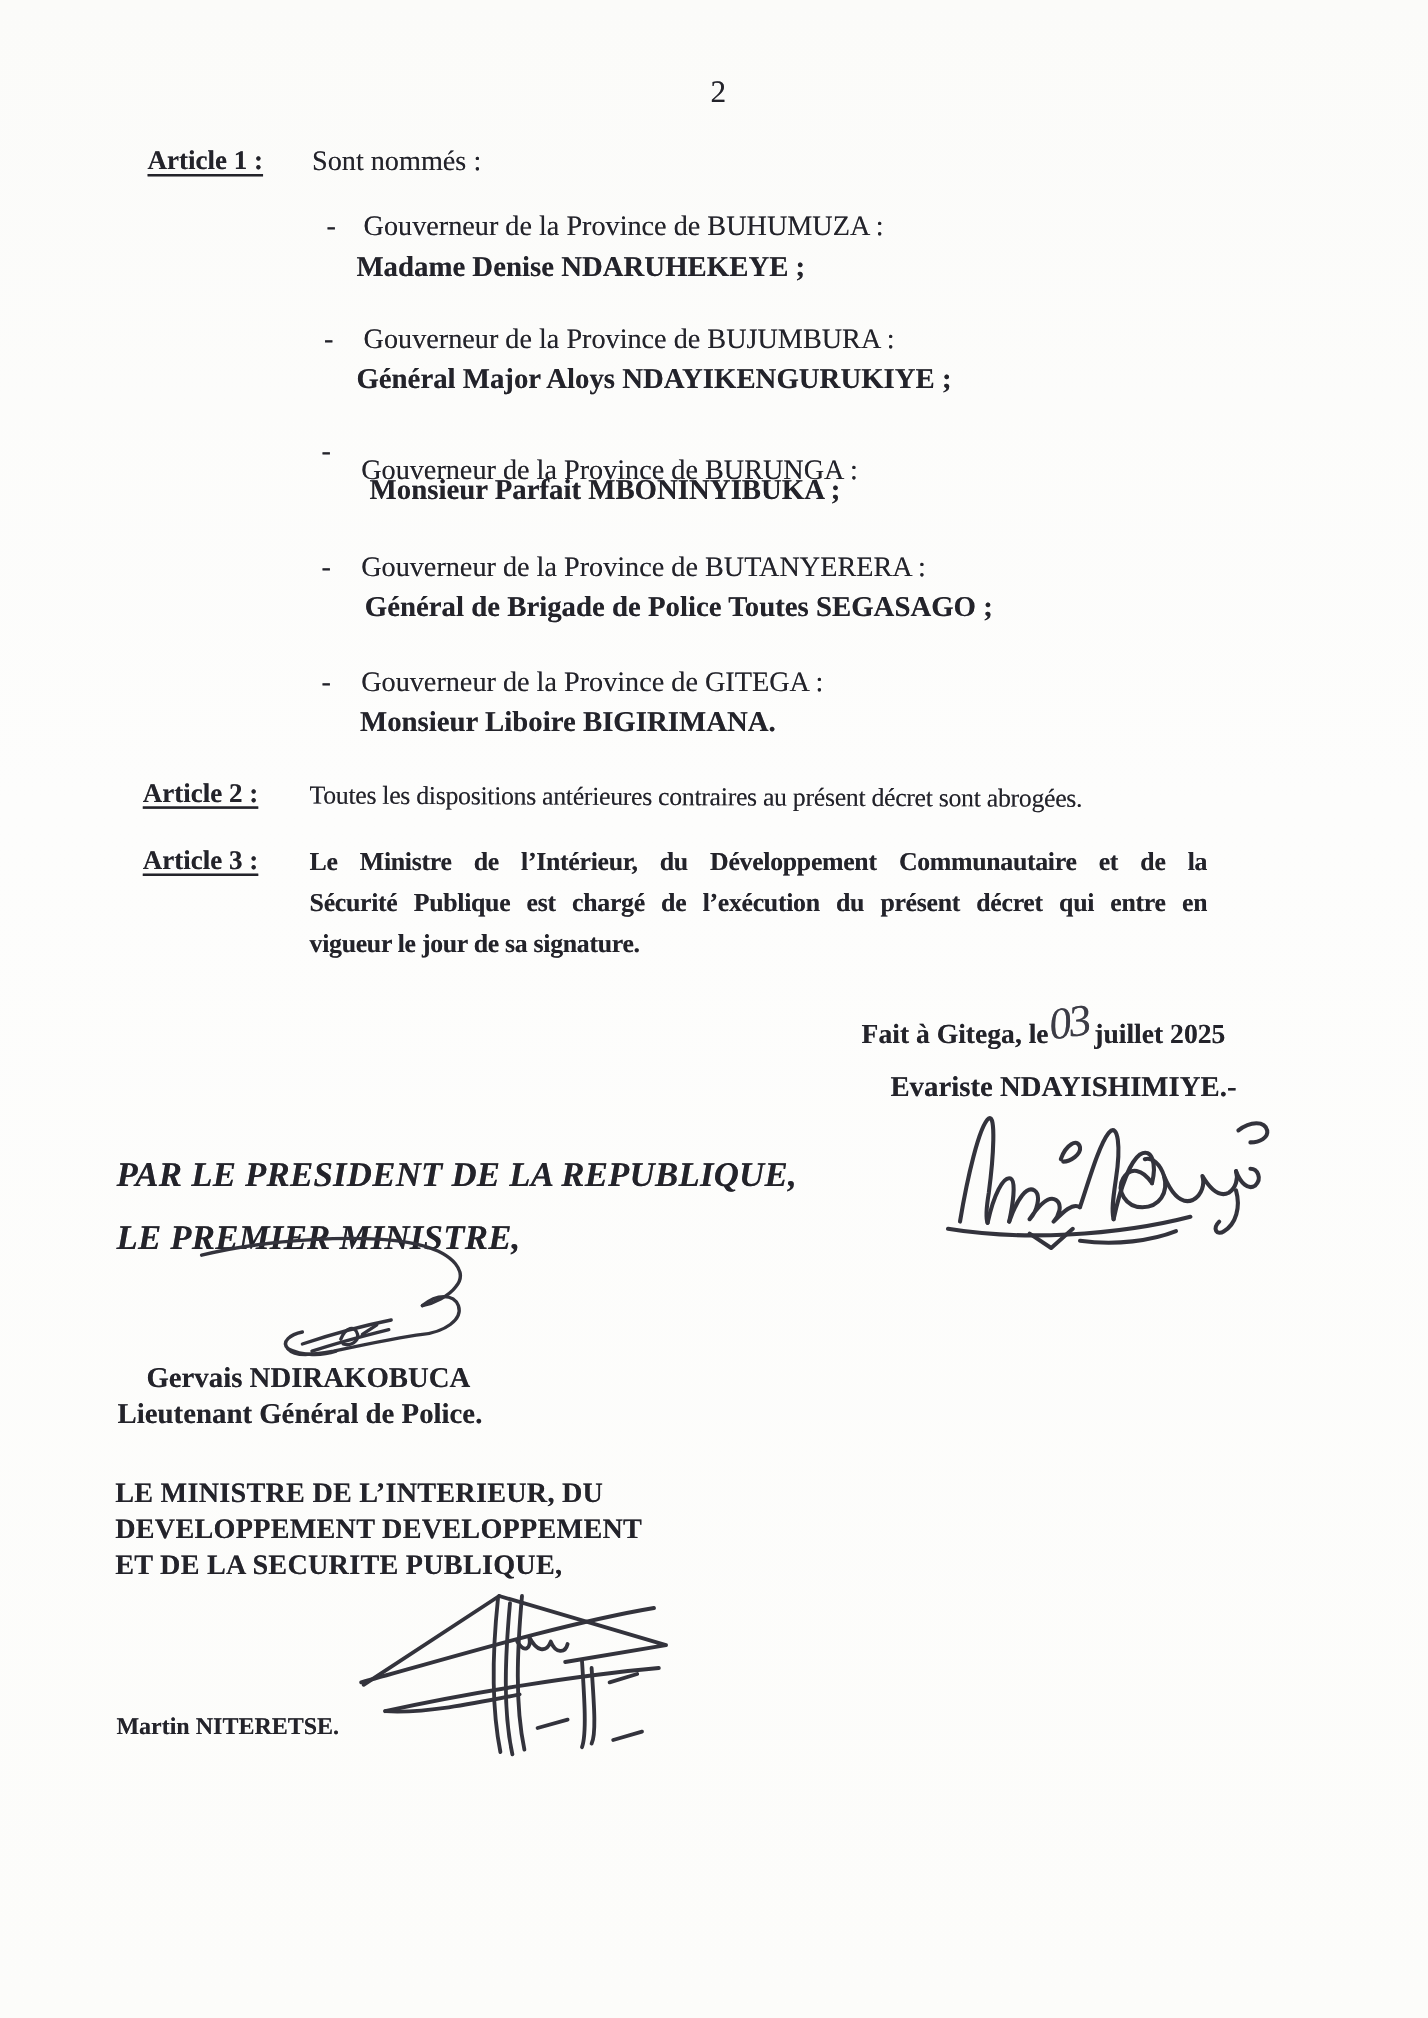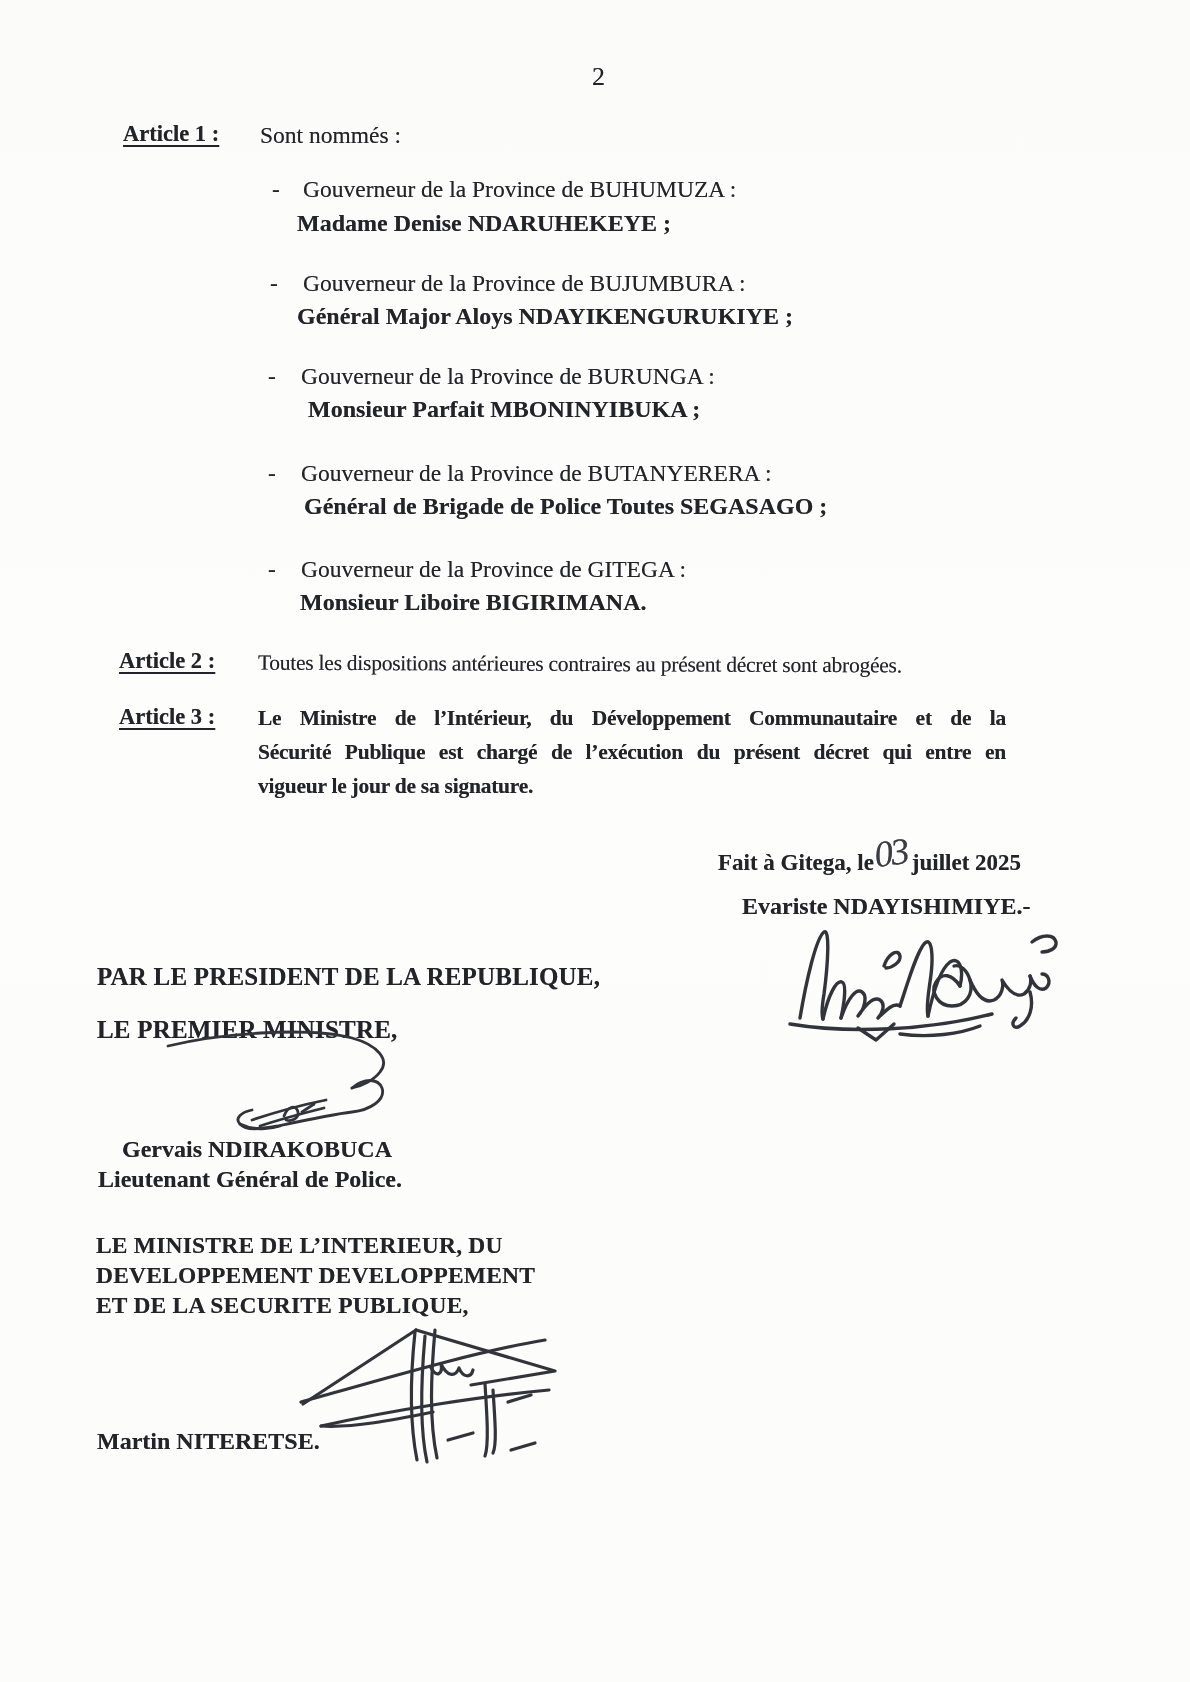--- a/index.html
+++ b/index.html
@@ -24,21 +24,21 @@
     white-space:nowrap;
     margin-left:11px;
   }
   .t-intro { font-size:23.5px; white-space:nowrap; }
   .role { font-size:23.5px; white-space:nowrap; }
   .name { font-size:24px; font-weight:700; white-space:nowrap; }
   .bullet { font-size:23.5px; }
   .smallbody { font-size:21.5px; letter-spacing:-0.25px; }
   .just { text-align:justify; text-align-last:justify; height:34px; overflow:hidden; }
   .just-last { text-align:left; height:34px; }
-  .capline { font-weight:700; font-size:25px; letter-spacing:0.2px; white-space:nowrap; }
+  .capline { font-weight:700; font-size:29px; letter-spacing:0.2px; white-space:nowrap;font-style:italic; }
   .minblock { font-weight:700; font-size:23.5px; letter-spacing:0.2px; line-height:30px; white-space:nowrap; }
   .dateline { font-weight:700; font-size:23px; white-space:nowrap; }
   .handday {
     display:inline-block;
     font-size:37px; font-weight:400; font-style:italic;
     color:#3c3c46;
     transform:rotate(-8deg) translateY(-5px);
     letter-spacing:-2px;
     margin:0 4px 0 1px;
   }
@@ -64,21 +64,21 @@
     </div>
 
     <div>
       <span class="abs bullet ink" style="left:270px; top:270px;">-</span>
       <span class="abs role ink" style="left:303px; top:270px;">Gouverneur de la Province de BUJUMBURA :</span>
       <span class="abs name ink" style="left:297px; top:303px;">Général Major Aloys NDAYIKENGURUKIYE ;</span>
     </div>
 
     <div>
       <span class="abs bullet ink" style="left:268px; top:363px;">-</span>
-      <span class="abs role ink" style="left:301px; top:363px;font-family:Liberation Serif, serif;">Gouverneur de la Province de BURUNGA :</span>
+      <span class="abs role ink" style="left:301px; top:379px;font-family:Liberation Serif, serif;">Gouverneur de la Province de BURUNGA :</span>
       <span class="abs name ink" style="left:308px; top:396px;">Monsieur Parfait MBONINYIBUKA ;</span>
     </div>
 
     <div>
       <span class="abs bullet ink" style="left:268px; top:460px;">-</span>
       <span class="abs role ink" style="left:301px; top:460px;text-align:right;">Gouverneur de la Province de BUTANYERERA :</span>
       <span class="abs name ink" style="left:304px; top:493px;">Général de Brigade de Police Toutes SEGASAGO ;</span>
     </div>
 
     <div>
@@ -160,15 +160,15 @@
       <path d="M142,10 C138,55 136,100 144,138"></path>
       <path d="M138,48 C144,58 150,54 148,44 C154,56 162,58 166,48 C170,58 178,58 180,50"></path>
       <path d="M192,64 C194,95 196,125 192,136"></path>
       <path d="M200,70 C202,100 204,125 200,133"></path>
       <path d="M155,120 L180,113"></path>
       <path d="M215,82 L238,75"></path>
       <path d="M218,130 L242,123"></path>
     </g>
   </svg>
 
-  <div class="abs b ink" style="left:97px; top:1428px; font-size:24px; white-space:nowrap;">Martin NITERETSE.</div>
+  <div class="abs b ink" style="left:97px; top:1428px; font-size:20px; white-space:nowrap;">Martin NITERETSE.</div>
 
 </div>
 
 </body></html>

